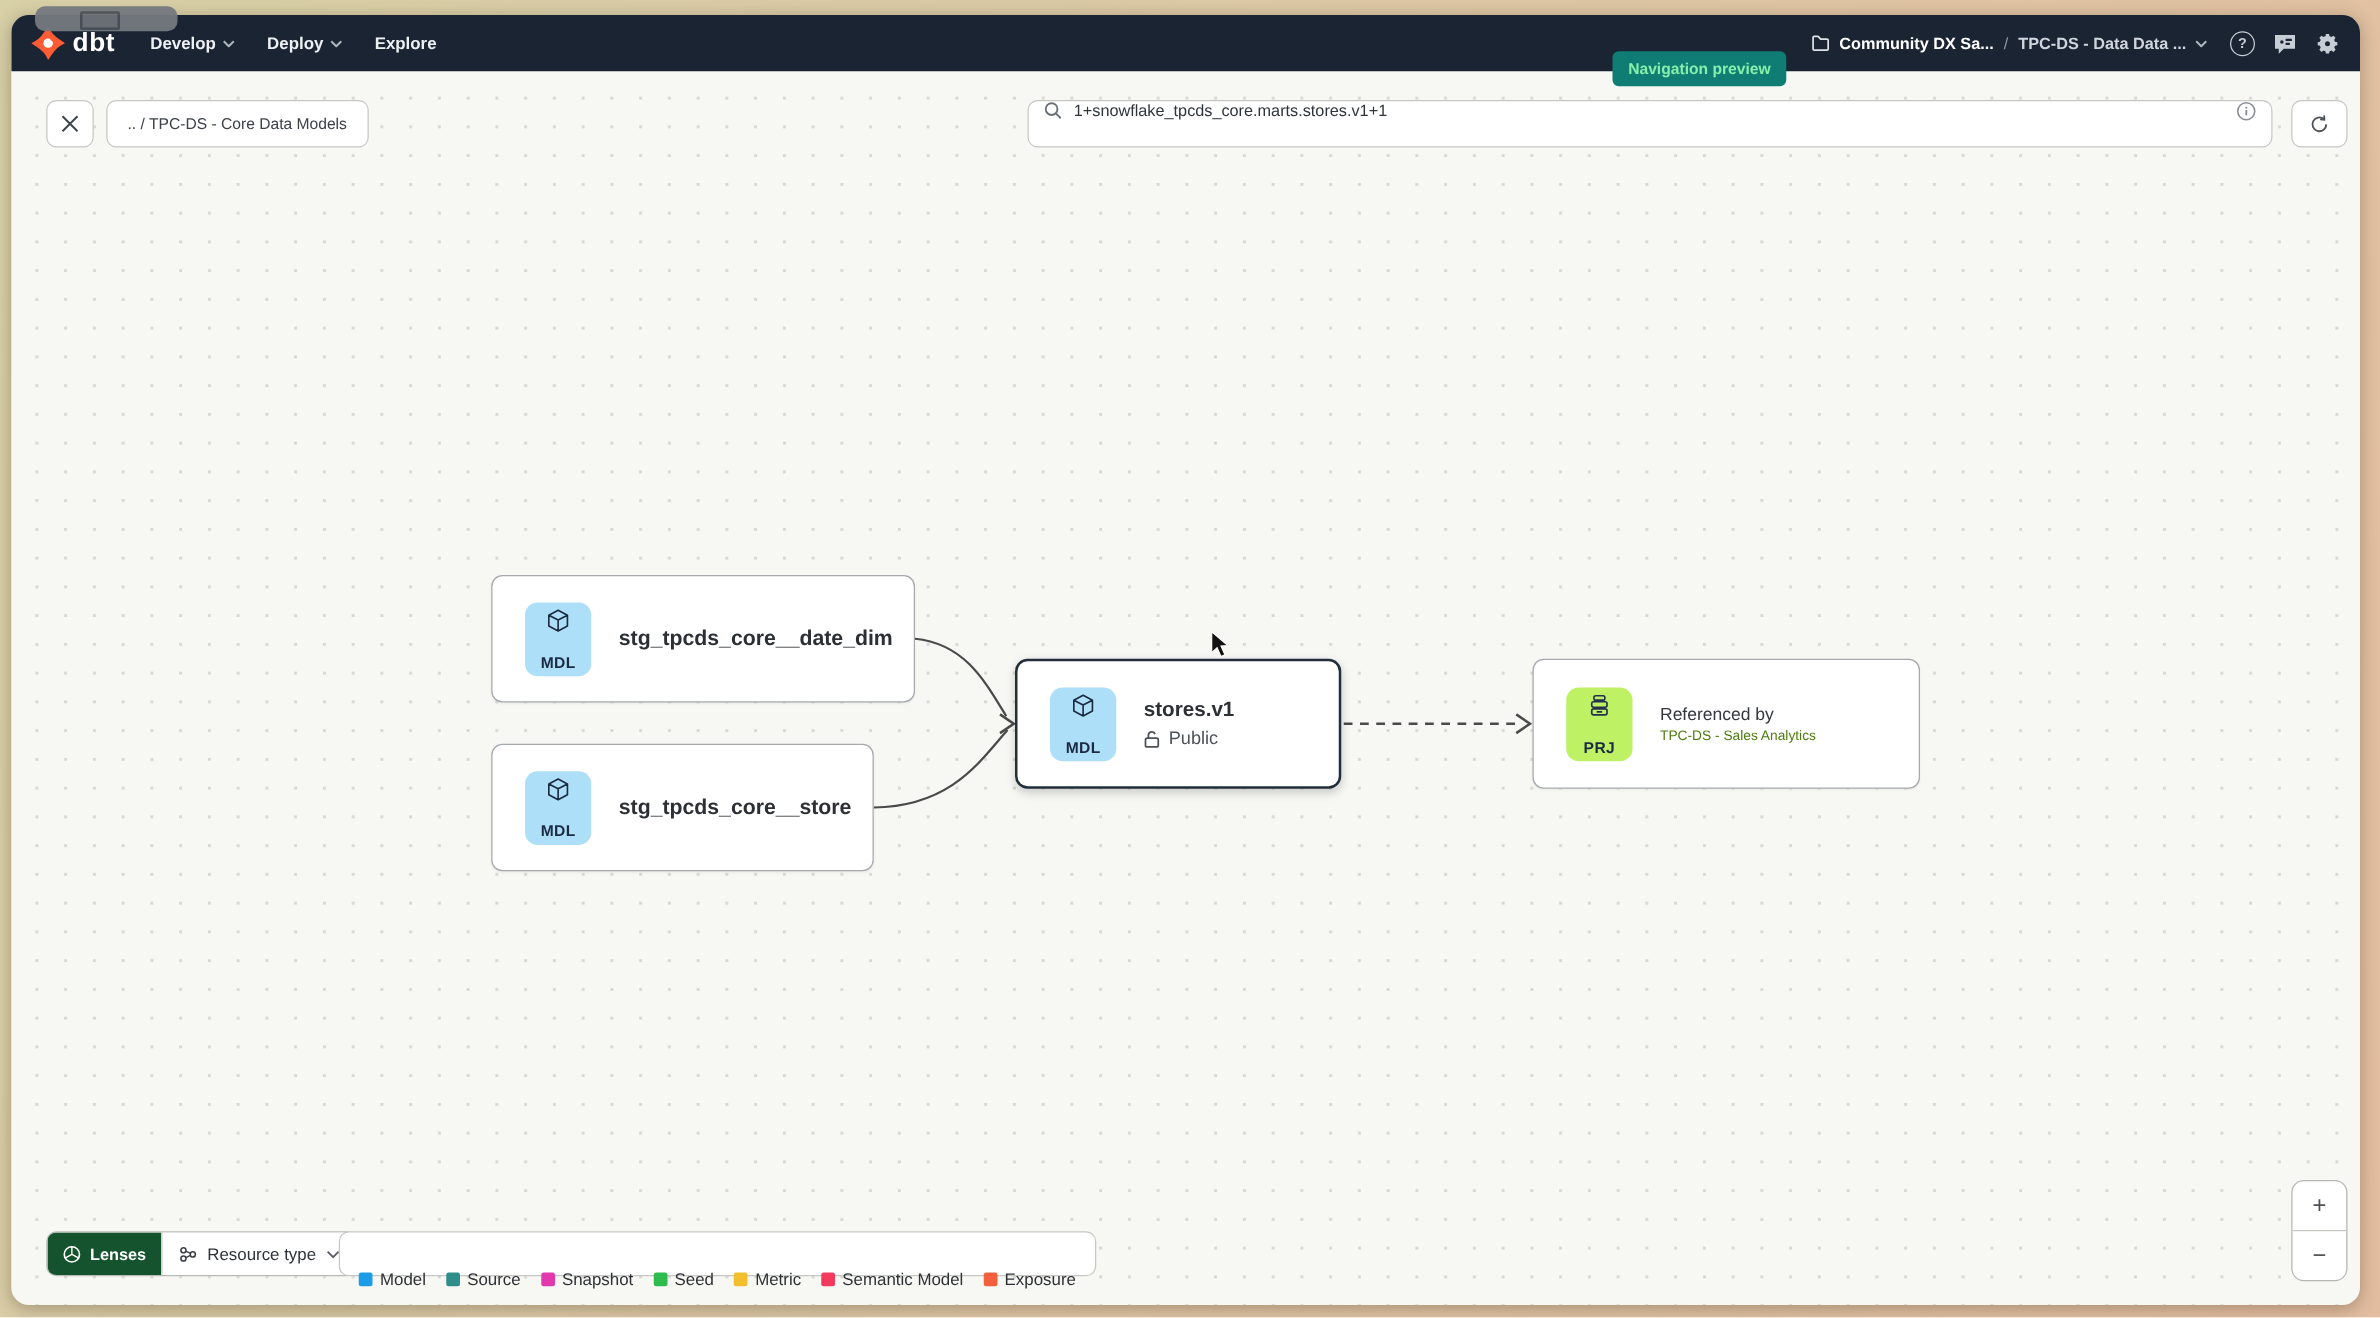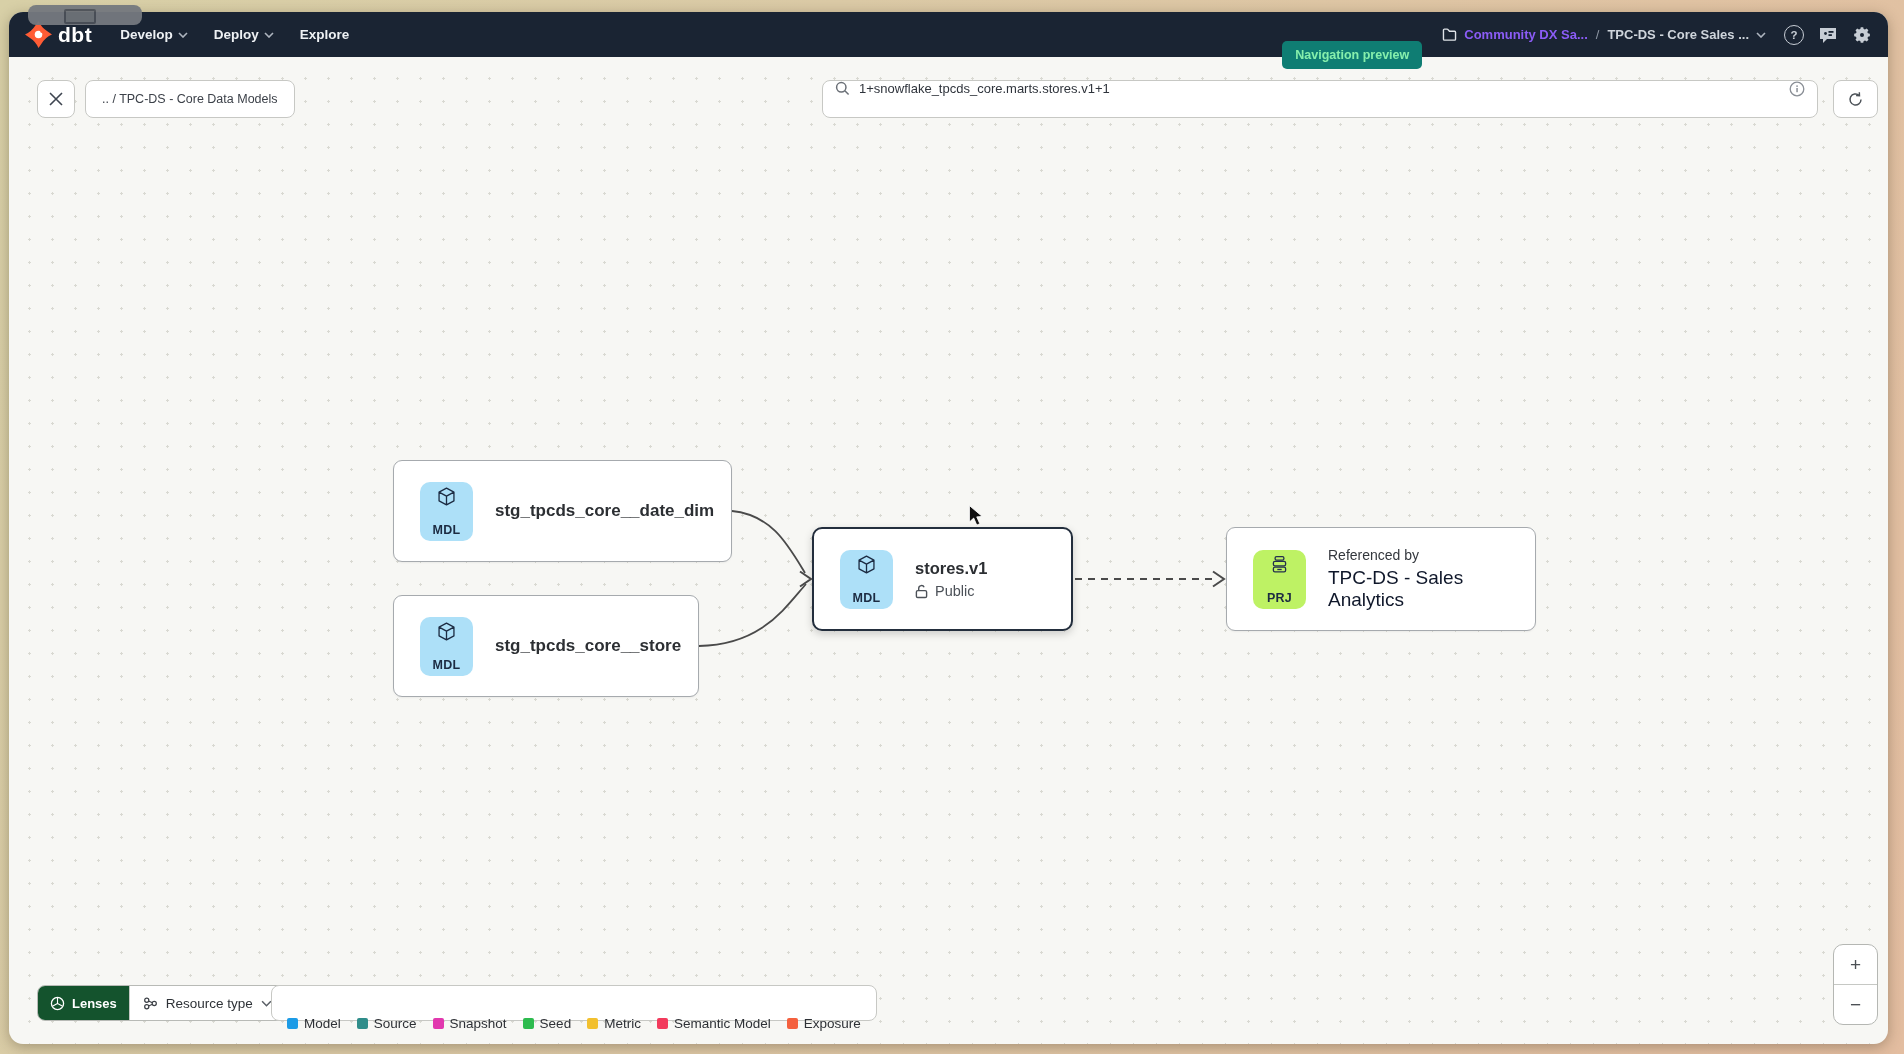--- a/index.html
+++ b/index.html
@@ -15,21 +15,21 @@
 
   
   .nav{position:absolute;left:0;top:0;right:0;height:45px;background:#1a2433;display:flex;align-items:center;padding:0 16px;box-sizing:border-box;}
   .logo{display:flex;align-items:center;gap:6px;margin-right:28px;}
   .logo-word{color:#fff;font-size:21px;font-weight:bold;letter-spacing:.5px;}
   .nav-menu{display:flex;align-items:center;gap:5px;color:#eef1f4;font-size:13.5px;font-weight:bold;margin-right:26px;cursor:default;}
   .chev{display:inline-block;}
   .nav-spacer{flex:1;}
   .preview-badge{background:#0f7d73;color:#86efac;font-size:12.5px;font-weight:bold;padding:7px 13px;border-radius:5px;margin-right:20px;margin-top:40px;}
   .crumbs{display:flex;align-items:center;gap:8px;margin-right:18px;}
-  .crumb-proj{color:#8b5cf6;font-size:13px;font-weight:bold;display:flex;align-items:center;gap:7px;}
+  .crumb-proj{color:#ffffff;font-size:13px;font-weight:bold;display:flex;align-items:center;gap:7px;}
   .crumb-sep{color:#8e97a4;font-size:13px;}
   .crumb-page{color:#cfd5dc;font-size:13px;font-weight:bold;display:flex;align-items:center;gap:7px;}
   .nav-icons{display:flex;align-items:center;gap:14px;color:#c7cdd5;}
   .help-circle{width:18px;height:18px;border:1.6px solid #c7cdd5;border-radius:50%;font-size:11.5px;font-weight:bold;display:flex;align-items:center;justify-content:center;}
 
   
   .btn{background:#fff;border:1px solid #c7c8c4;border-radius:8px;box-sizing:border-box;display:flex;align-items:center;justify-content:center;}
   .close-btn{position:absolute;left:28px;top:68px;width:38px;height:38px;font-size:16px;color:#3e4550;}
   .chip{position:absolute;left:76px;top:68px;height:38px;padding:0 16px;font-size:12.5px;color:#3c4149;}
   .search{position:absolute;left:813px;top:68px;width:996px;height:38px;background:#fff;border:1px solid #c7c8c4;border-radius:8px;box-sizing:border-box;display:flex;align-items:flex-start;padding:0 12px;gap:9px;}
@@ -46,21 +46,21 @@
     display:flex;align-items:center;padding-left:26px;gap:22px;box-shadow:0 1px 2px rgba(0,0,0,.05);}
   .node.selected{border:2px solid #232e3d;border-radius:10px;box-shadow:0 3px 8px rgba(0,0,0,.18);}
   .badge{width:53px;height:59px;border-radius:10px;display:flex;flex-direction:column;align-items:center;justify-content:center;gap:16px;flex:0 0 auto;}
   .badge.mdl{background:#ade0f8;}
   .badge.prj{background:#bef264;}
   .badge .btxt{font-size:12.5px;font-weight:bold;color:#1c2b42;letter-spacing:.3px;}
   .node-label{font-size:17px;color:#2c2f33;font-weight:bold;}
   .node .stack{display:flex;flex-direction:column;gap:5px;}
   .access{display:flex;align-items:center;gap:7px;font-size:14.5px;color:#4c5158;}
   .kicker{font-size:14px;color:#33373d;}
-  .big-label{font-size:19px;color:#0f172a;}
+  .big-label{font-size:11px;color:#4d7c0f;}
 
   
   .seg{position:absolute;left:28px;top:973px;height:36px;display:flex;border-radius:8px;overflow:hidden;border:1px solid #b8bab6;box-sizing:border-box;}
   .seg .lenses{background:#14532d;color:#fff;display:flex;align-items:center;gap:7px;padding:0 12px;font-size:13px;font-weight:bold;}
   .seg .rtype{background:#fff;color:#2e3237;display:flex;align-items:center;gap:8px;padding:0 13px;font-size:13.5px;border-left:1px solid #c6c8c4;}
   .legend{position:absolute;left:262px;top:973px;height:36px;background:#fff;border:1px solid #c7c8c4;border-radius:8px;box-sizing:border-box;display:flex;align-items:center;gap:16px;padding:0 15px;}
   .litem{display:flex;align-items:center;gap:6px;font-size:13.5px;color:#2e3136;margin-top:41px;}
   .sw{width:11px;height:11px;border-radius:2px;display:inline-block;}
   .zoomctl{position:absolute;left:1824px;top:932px;width:45px;background:#fff;border:1px solid #b5b7b3;border-radius:10px;box-sizing:border-box;display:flex;flex-direction:column;overflow:hidden;}
   .zoomctl .zb{height:39px;display:flex;align-items:center;justify-content:center;font-size:19px;color:#4c5055;}
@@ -107,21 +107,21 @@
       <span class="preview-badge">Navigation preview</span>
       <div class="crumbs">
         <span class="crumb-proj">
           <svg width="15" height="13" viewBox="0 0 16 14">
               <path d="M1.5 3.5 V12 a1 1 0 0 0 1 1 H13.5 a1 1 0 0 0 1-1 V4.5 a1 1 0 0 0-1-1 H8 L6.3 1.6 a1 1 0 0 0-.8-.4 H2.5 a1 1 0 0 0-1 1 Z" fill="none" stroke="#dfe3e8" stroke-width="1.5"></path>
             </svg>
           <span>Community DX Sa...</span>
         </span>
         <span class="crumb-sep">/</span>
         <span class="crumb-page">
-          <span>TPC-DS - Core Sales ...</span>
+          <span>TPC-DS - Data Data ...</span>
           <svg class="chev" width="10" height="6" viewBox="0 0 10 6">
               <polyline points="1,1 5,5 9,1" fill="none" stroke="#aeb5bf" stroke-width="1.6"></polyline>
             </svg>
         </span>
       </div>
       <div class="nav-icons">
         <div class="help-circle">?</div>
         <svg width="20" height="18" viewBox="0 0 20 18">
           <path d="M2 2 h16 v11 h-9 l-4 4 v-4 h-3 z" fill="#c7cdd5"></path>
           <circle cx="7.5" cy="7.5" r="1.4" fill="#1a2433"></circle>

